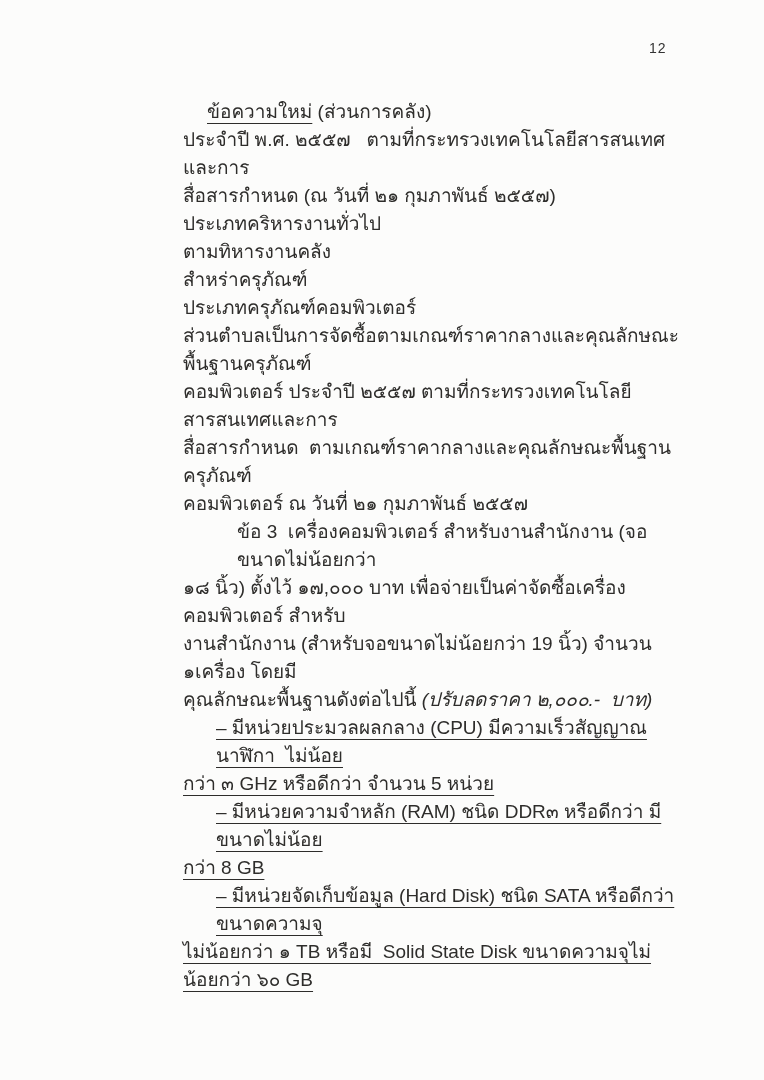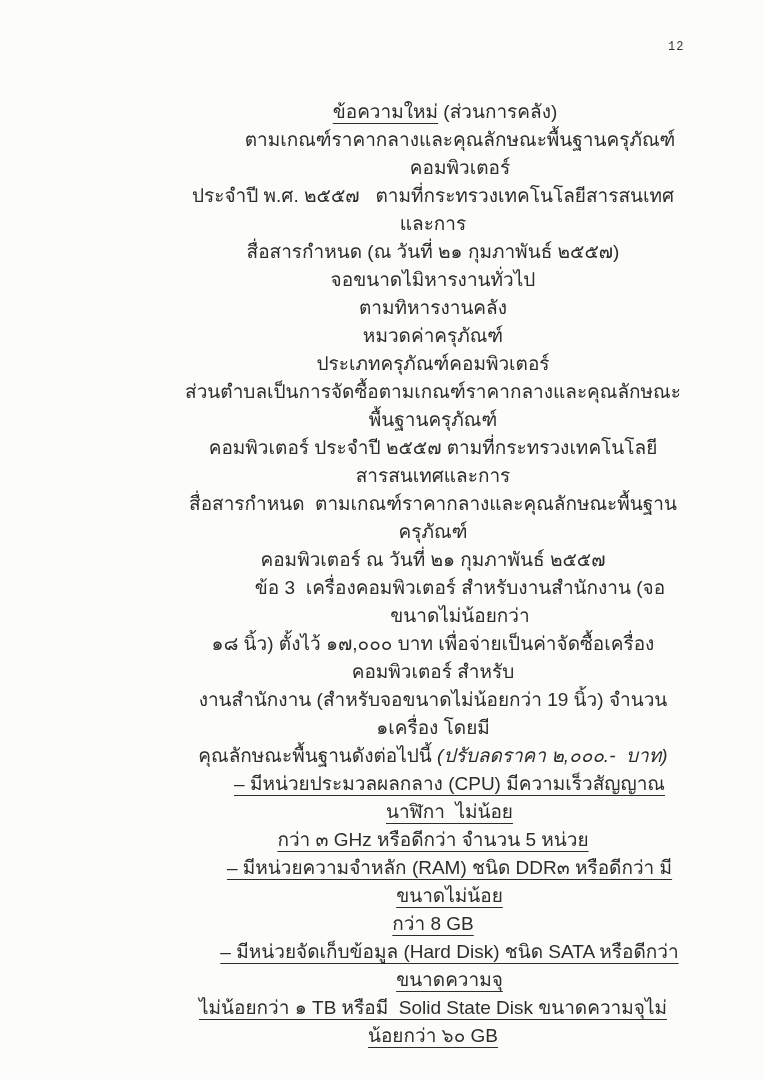--- a/index.html
+++ b/index.html
@@ -12,38 +12,37 @@
     width: 764px;
     height: 1080px;
     background: #fcfcfb;
     overflow: hidden;
     font-family: "Liberation Sans", sans-serif;
     color: #2e2d2b;
   }
   .page-number {
     position: absolute;
     top: 40px;
-    left: 668px;
-    font-family: Liberation Mono, monospace;
-    font-size: 12px;
+    left: 649px;
+    font-family: Liberation Sans, sans-serif;
+    font-size: 14px;
     letter-spacing: 1px;
     color: #333;
   }
   .content {
     position: absolute;
     top: 98px;
     left: 183px;
     width: 500px;
     font-size: 19px;
     line-height: 28px;
   }
   .line {
     white-space: pre-wrap;
     min-height: 28px;
-    text-align: center;
   }
   
   .ind-sm { padding-left: 24px; }   
   .ind    { padding-left: 54px; }   
   .ind-b  { padding-left: 33px; }   
   
   .u {
     text-decoration: underline;
     text-decoration-thickness: 1px;
     text-underline-offset: 5px;
@@ -54,27 +53,26 @@
 <body>
 
 <div class="page">
 
   <div class="page-number">12</div>
 
   <div class="content">
 
     <div class="line ind-sm"><span class="u">ข้อความใหม่</span><span> (ส่วนการคลัง)</span></div>
 
-    <div class="line ind">ตามเกณฑ์ราคากลางและคุณลักษณะพื้นฐานครุภัณฑ์คอมพิวเตอร์</div>
     <div class="line">ประจำปี พ.ศ. ๒๕๕๗   ตามที่กระทรวงเทคโนโลยีสารสนเทศและการ</div>
     <div class="line">สื่อสารกำหนด (ณ วันที่ ๒๑ กุมภาพันธ์ ๒๕๕๗)</div>
 
-    <div class="line">จอขนาดไมิหารงานทั่วไป</div>
+    <div class="line">ประเภทคริหารงานทั่วไป</div>
     <div class="line">ตามทิหารงานคลัง</div>
-    <div class="line">หมวดค่าครุภัณฑ์</div>
+    <div class="line">สำหร่าครุภัณฑ์</div>
     <div class="line">ประเภทครุภัณฑ์คอมพิวเตอร์</div>
 
     <div class="line">ส่วนตำบลเป็นการจัดซื้อตามเกณฑ์ราคากลางและคุณลักษณะพื้นฐานครุภัณฑ์</div>
     <div class="line">คอมพิวเตอร์ ประจำปี ๒๕๕๗ ตามที่กระทรวงเทคโนโลยีสารสนเทศและการ</div>
     <div class="line">สื่อสารกำหนด  ตามเกณฑ์ราคากลางและคุณลักษณะพื้นฐานครุภัณฑ์</div>
     <div class="line">คอมพิวเตอร์ ณ วันที่ ๒๑ กุมภาพันธ์ ๒๕๕๗</div>
 
     <div class="line ind">ข้อ 3  เครื่องคอมพิวเตอร์ สำหรับงานสำนักงาน (จอขนาดไม่น้อยกว่า</div>
     <div class="line">๑๘ นิ้ว) ตั้งไว้ ๑๗,๐๐๐ บาท เพื่อจ่ายเป็นค่าจัดซื้อเครื่องคอมพิวเตอร์ สำหรับ</div>
     <div class="line">งานสำนักงาน (สำหรับจอขนาดไม่น้อยกว่า 19 นิ้ว) จำนวน ๑เครื่อง โดยมี</div>

